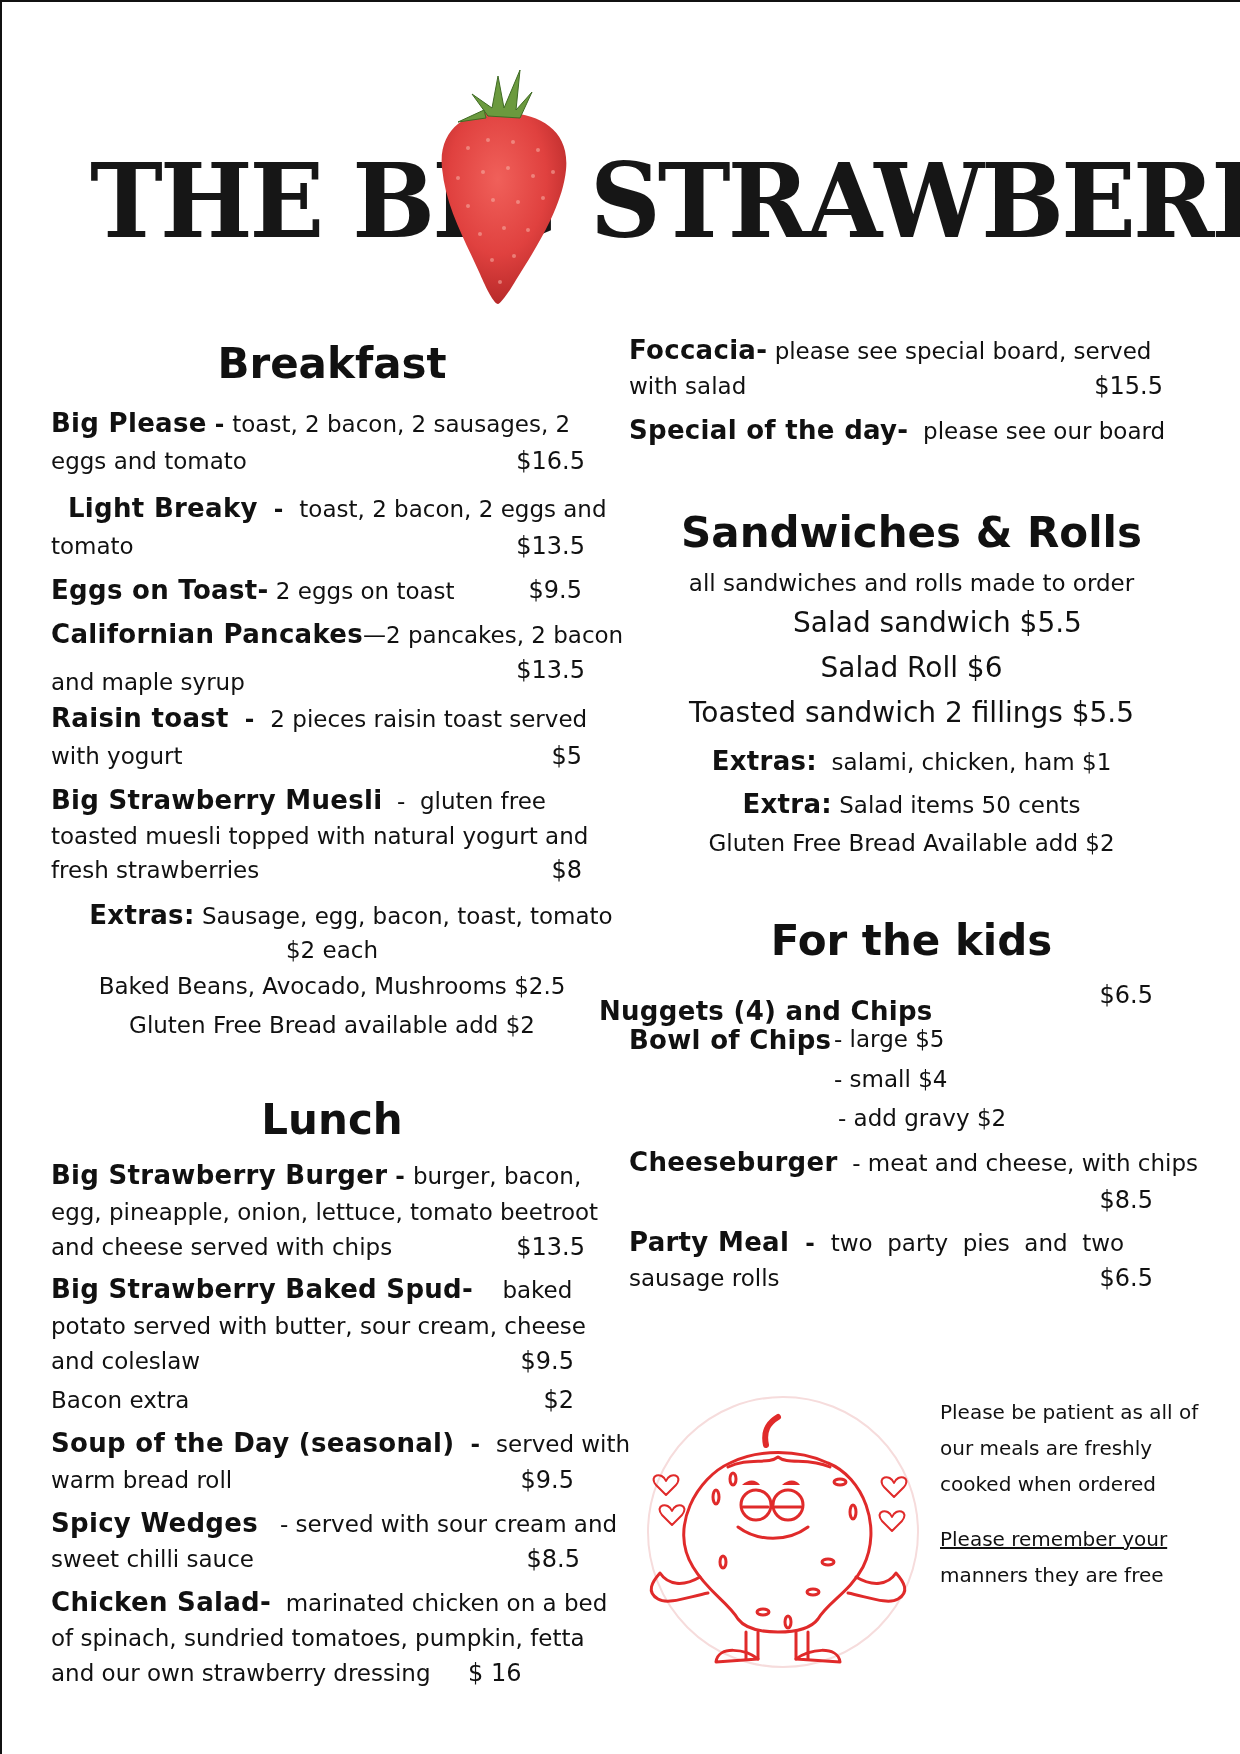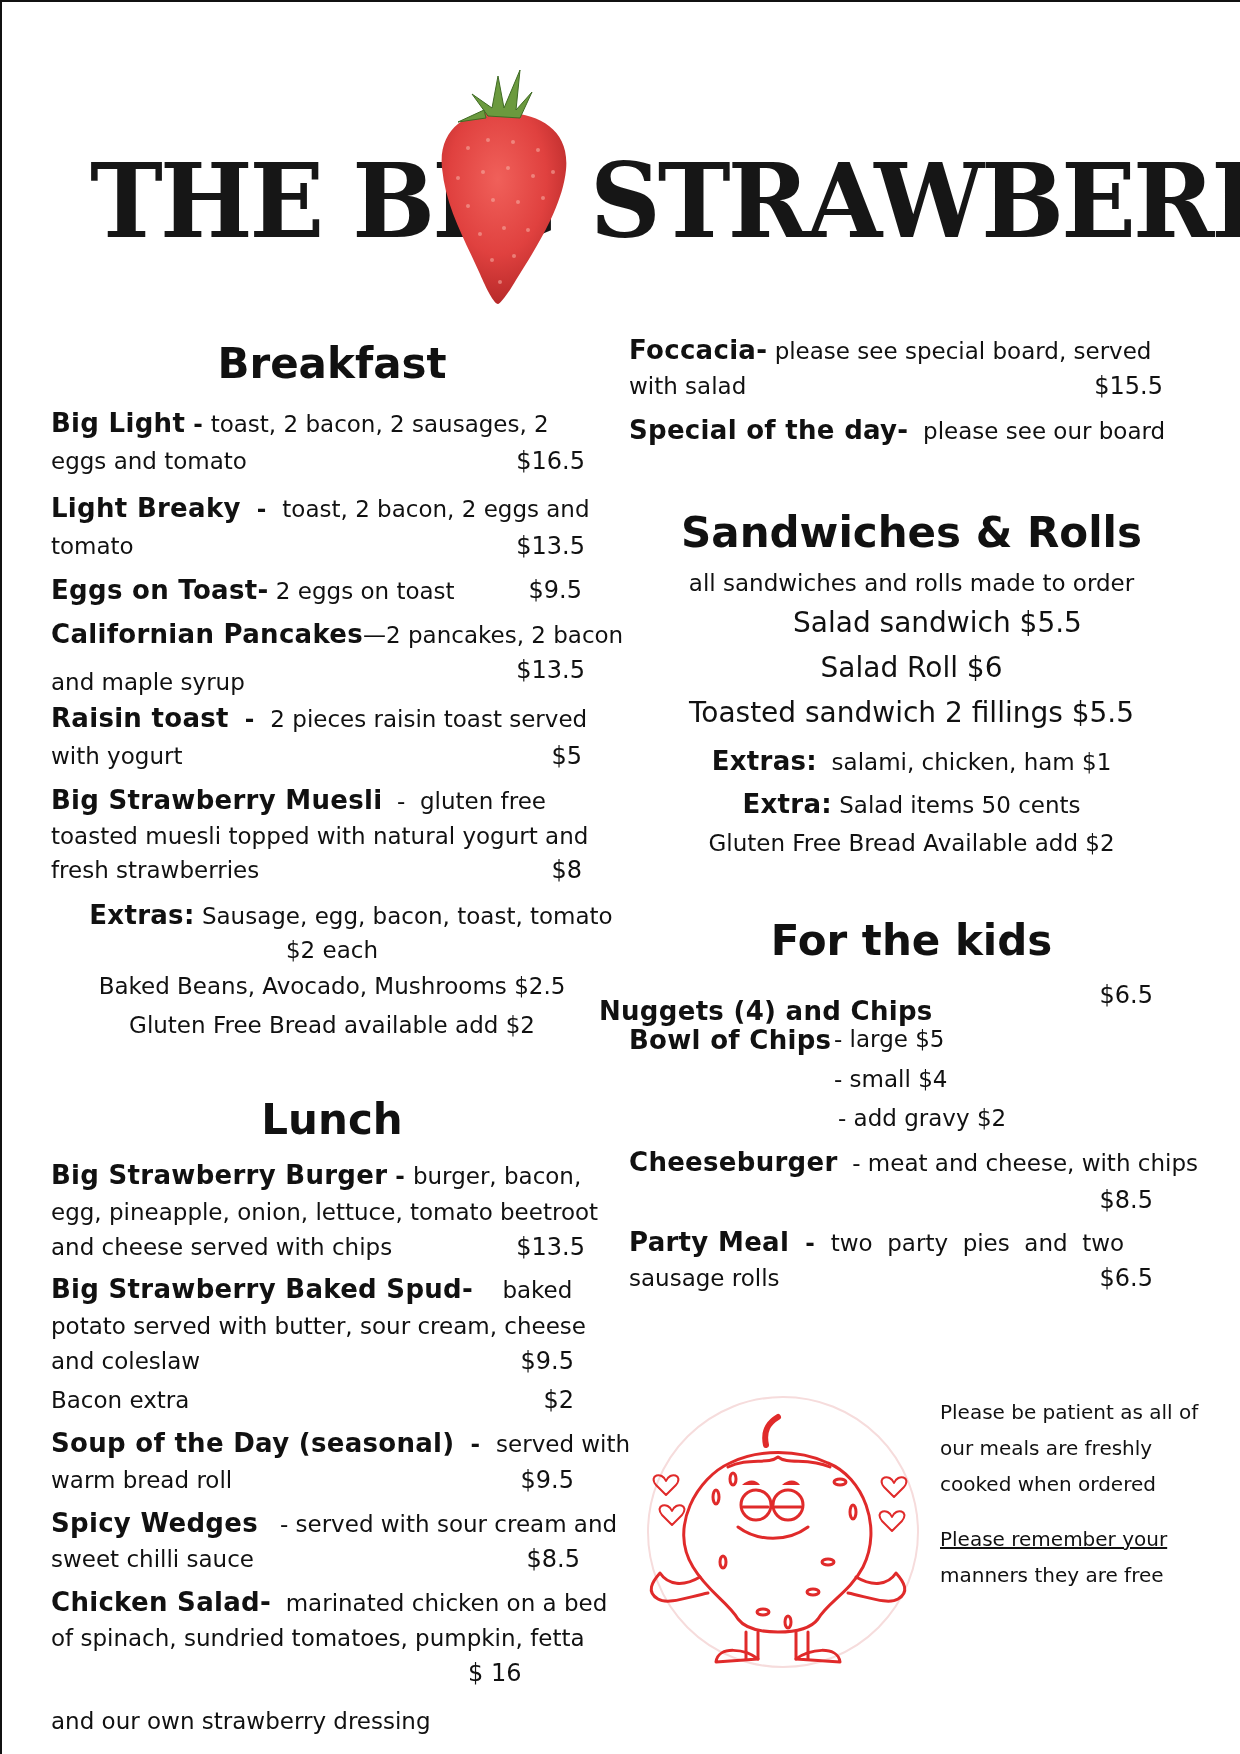--- a/index.html
+++ b/index.html
@@ -62,26 +62,26 @@
         <path d="M58 50 L30 54 L56 42 Z"></path>
       </g>
     </svg>
     <div class="logo-text" style="left:588px;">STRAWBERRY</div>
   </div>
 
   <section>
     <div class="h" style="left:49px; width:562px; top:341px;">Breakfast</div>
 
     <div class="ln" style="left:49px; top:408px;">
-      <span class="b">Big Light</span><span style="font-weight:bold;"> - </span><span>toast, 2 bacon, 2 sausages,  2</span>
+      <span class="b">Big Please</span><span style="font-weight:bold;"> - </span><span>toast, 2 bacon, 2 sausages,  2</span>
     </div>
     <div class="ln" style="left:49px; top:448px;">eggs and tomato</div>
     <div class="pr" style="right:655px; top:447px;">$16.5</div>
 
-    <div class="ln" style="left:49px; top:493px;text-align:center;">
+    <div class="ln" style="left:66px; top:493px;text-align:center;">
       <span class="b">Light Breaky</span><span style="white-space:pre; font-weight:bold;">  -  </span><span>toast, 2 bacon, 2 eggs and</span>
     </div>
     <div class="ln" style="left:49px; top:533px;">tomato</div>
     <div class="pr" style="right:655px; top:532px;">$13.5</div>
 
     <div class="ln" style="left:49px; top:575px;">
       <span class="b">Eggs on Toast-</span><span> </span><span>2 eggs on toast</span>
     </div>
     <div class="pr" style="right:658px; top:576px;">$9.5</div>
 
@@ -141,21 +141,21 @@
     <div class="ln" style="left:49px; top:1508px;">
       <span class="b">Spicy Wedges</span><span style="white-space:pre;">   - </span><span>served with sour cream and</span>
     </div>
     <div class="ln" style="left:49px; top:1546px;">sweet chilli sauce</div>
     <div class="pr" style="right:660px; top:1545px;">$8.5</div>
 
     <div class="ln" style="left:49px; top:1587px;">
       <span class="b">Chicken Salad-</span><span style="white-space:pre;">  </span><span>marinated chicken on a bed</span>
     </div>
     <div class="ln" style="left:49px; top:1625px;">of spinach, sundried tomatoes, pumpkin, fetta</div>
-    <div class="ln" style="left:49px; top:1660px;margin-top:48px;">and our own strawberry dressing</div>
+    <div class="ln" style="left:49px; top:1660px;">and our own strawberry dressing</div>
     <div class="pr" style="left:466px; top:1659px; text-align:left;">$ 16</div>
   </section>
 
   <section>
     <div class="ln" style="left:627px; top:335px;">
       <span class="b">Foccacia-</span><span> </span><span>please see special board, served</span>
     </div>
     <div class="ln" style="left:627px; top:373px;text-align:right;">with salad</div>
     <div class="pr" style="right:77px; top:372px;">$15.5</div>
 

